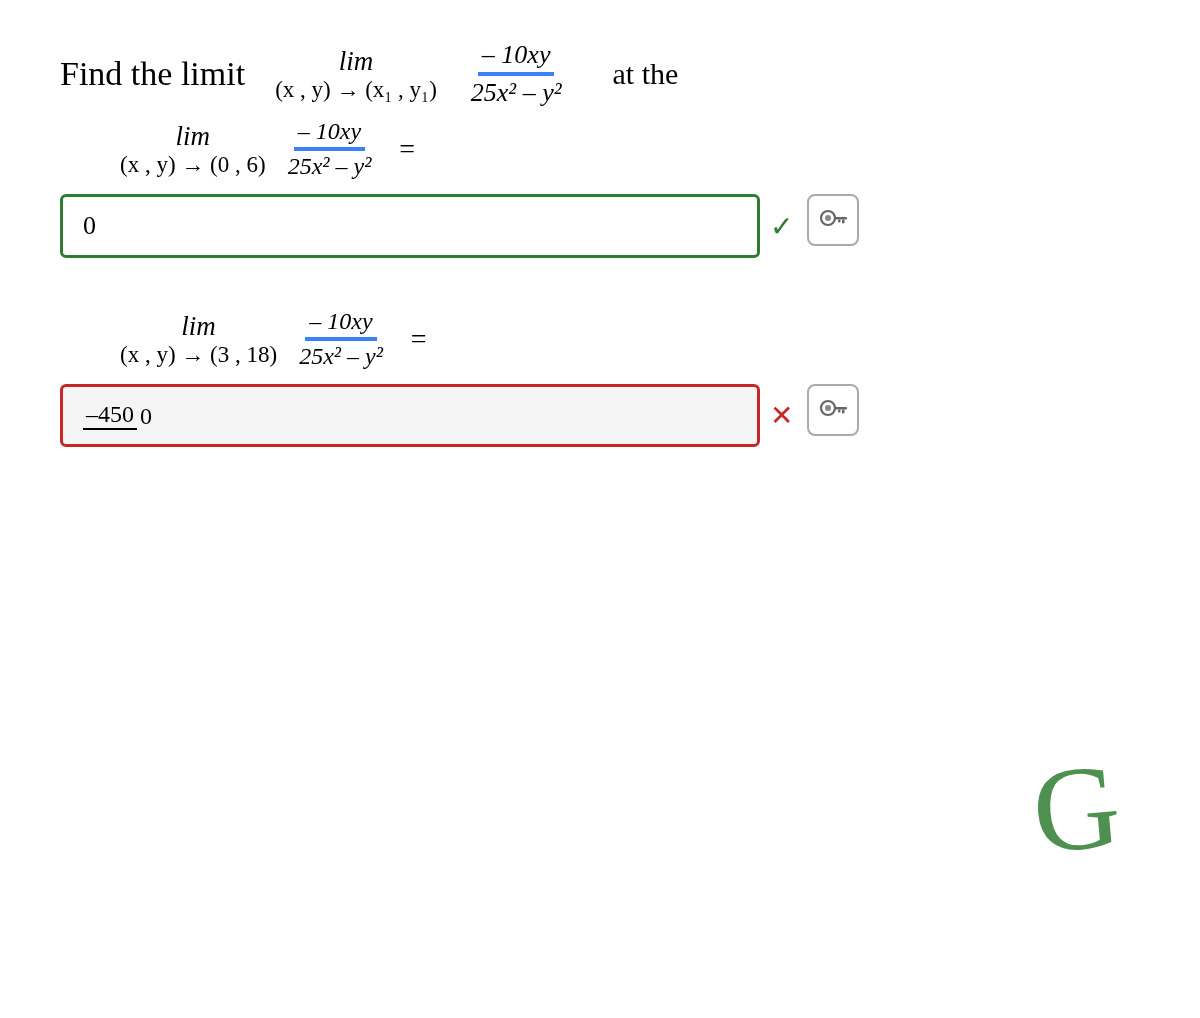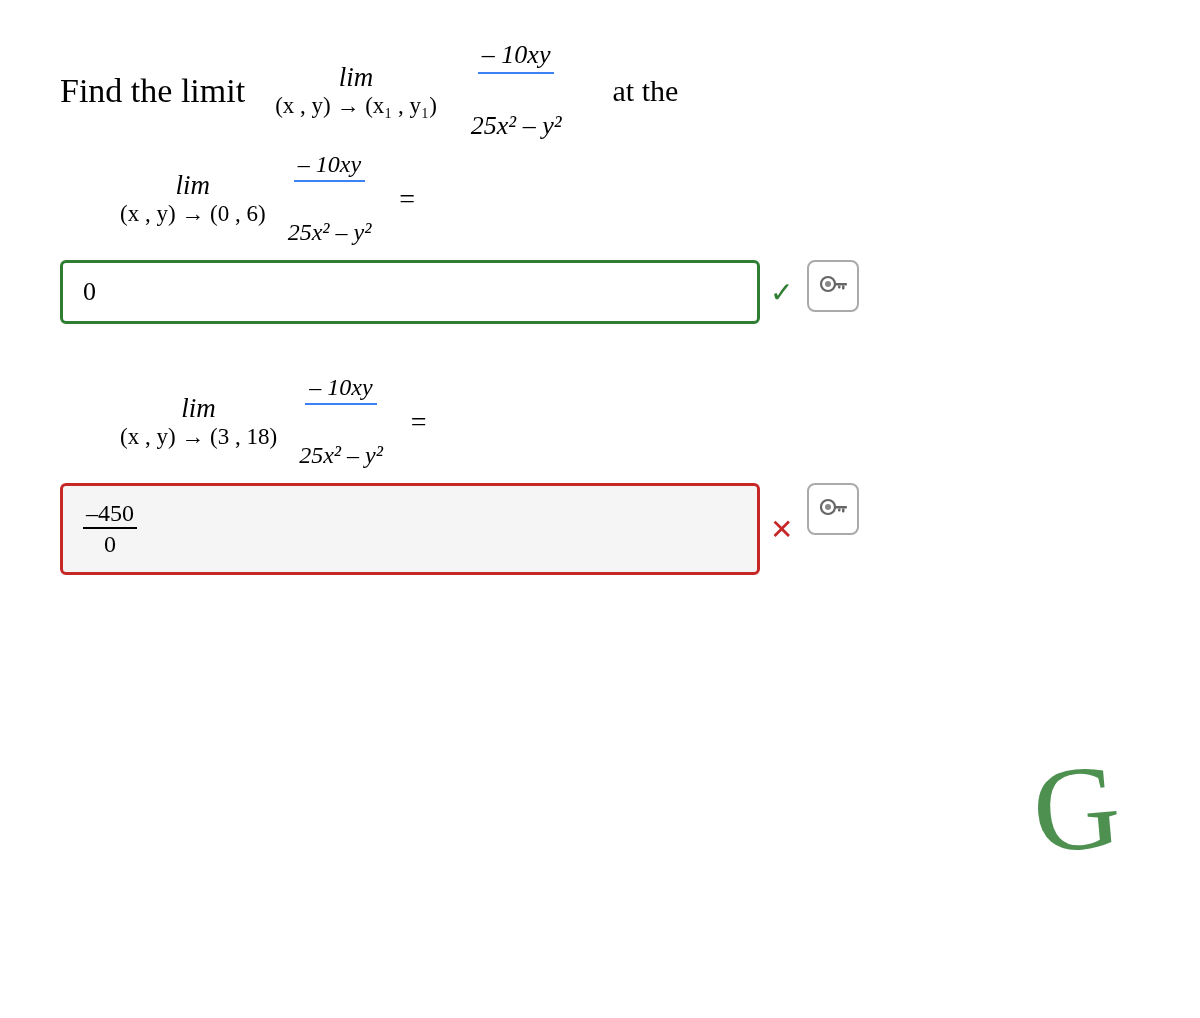--- a/index.html
+++ b/index.html
@@ -48,29 +48,28 @@
     }
 
     .fraction {
       display: inline-flex;
       flex-direction: column;
       align-items: center;
       vertical-align: middle;
     }
 
     .fraction .numerator {
-      border-bottom: 2px solid #3b82f6;
+      border-bottom: 4px solid #3b82f6;
       padding: 0 4px 2px 4px;
       font-size: 26px;
     }
 
     .fraction .denominator {
       padding: 2px 4px 0 4px;
       font-size: 26px;
-      margin-top: 35px;
     }
 
     .at-the {
       font-size: 30px;
       margin-left: 17px;
     }
 
     .following-points {
       font-size: 32px;
       margin-bottom: 40px;
@@ -152,21 +151,21 @@
       justify-content: center;
       font-size: 22px;
       background: #fff;
       margin-left: 4px;
       color: #555;
     }
 
     
     .answer-fraction {
       display: inline-flex;
-      flex-direction: column;
+      flex-direction: row;
       align-items: center;
     }
 
     .answer-fraction .num {
       border-bottom: 2px solid #000;
       padding: 0 3px;
       font-size: 24px;
     }
 
     .answer-fraction .den {

